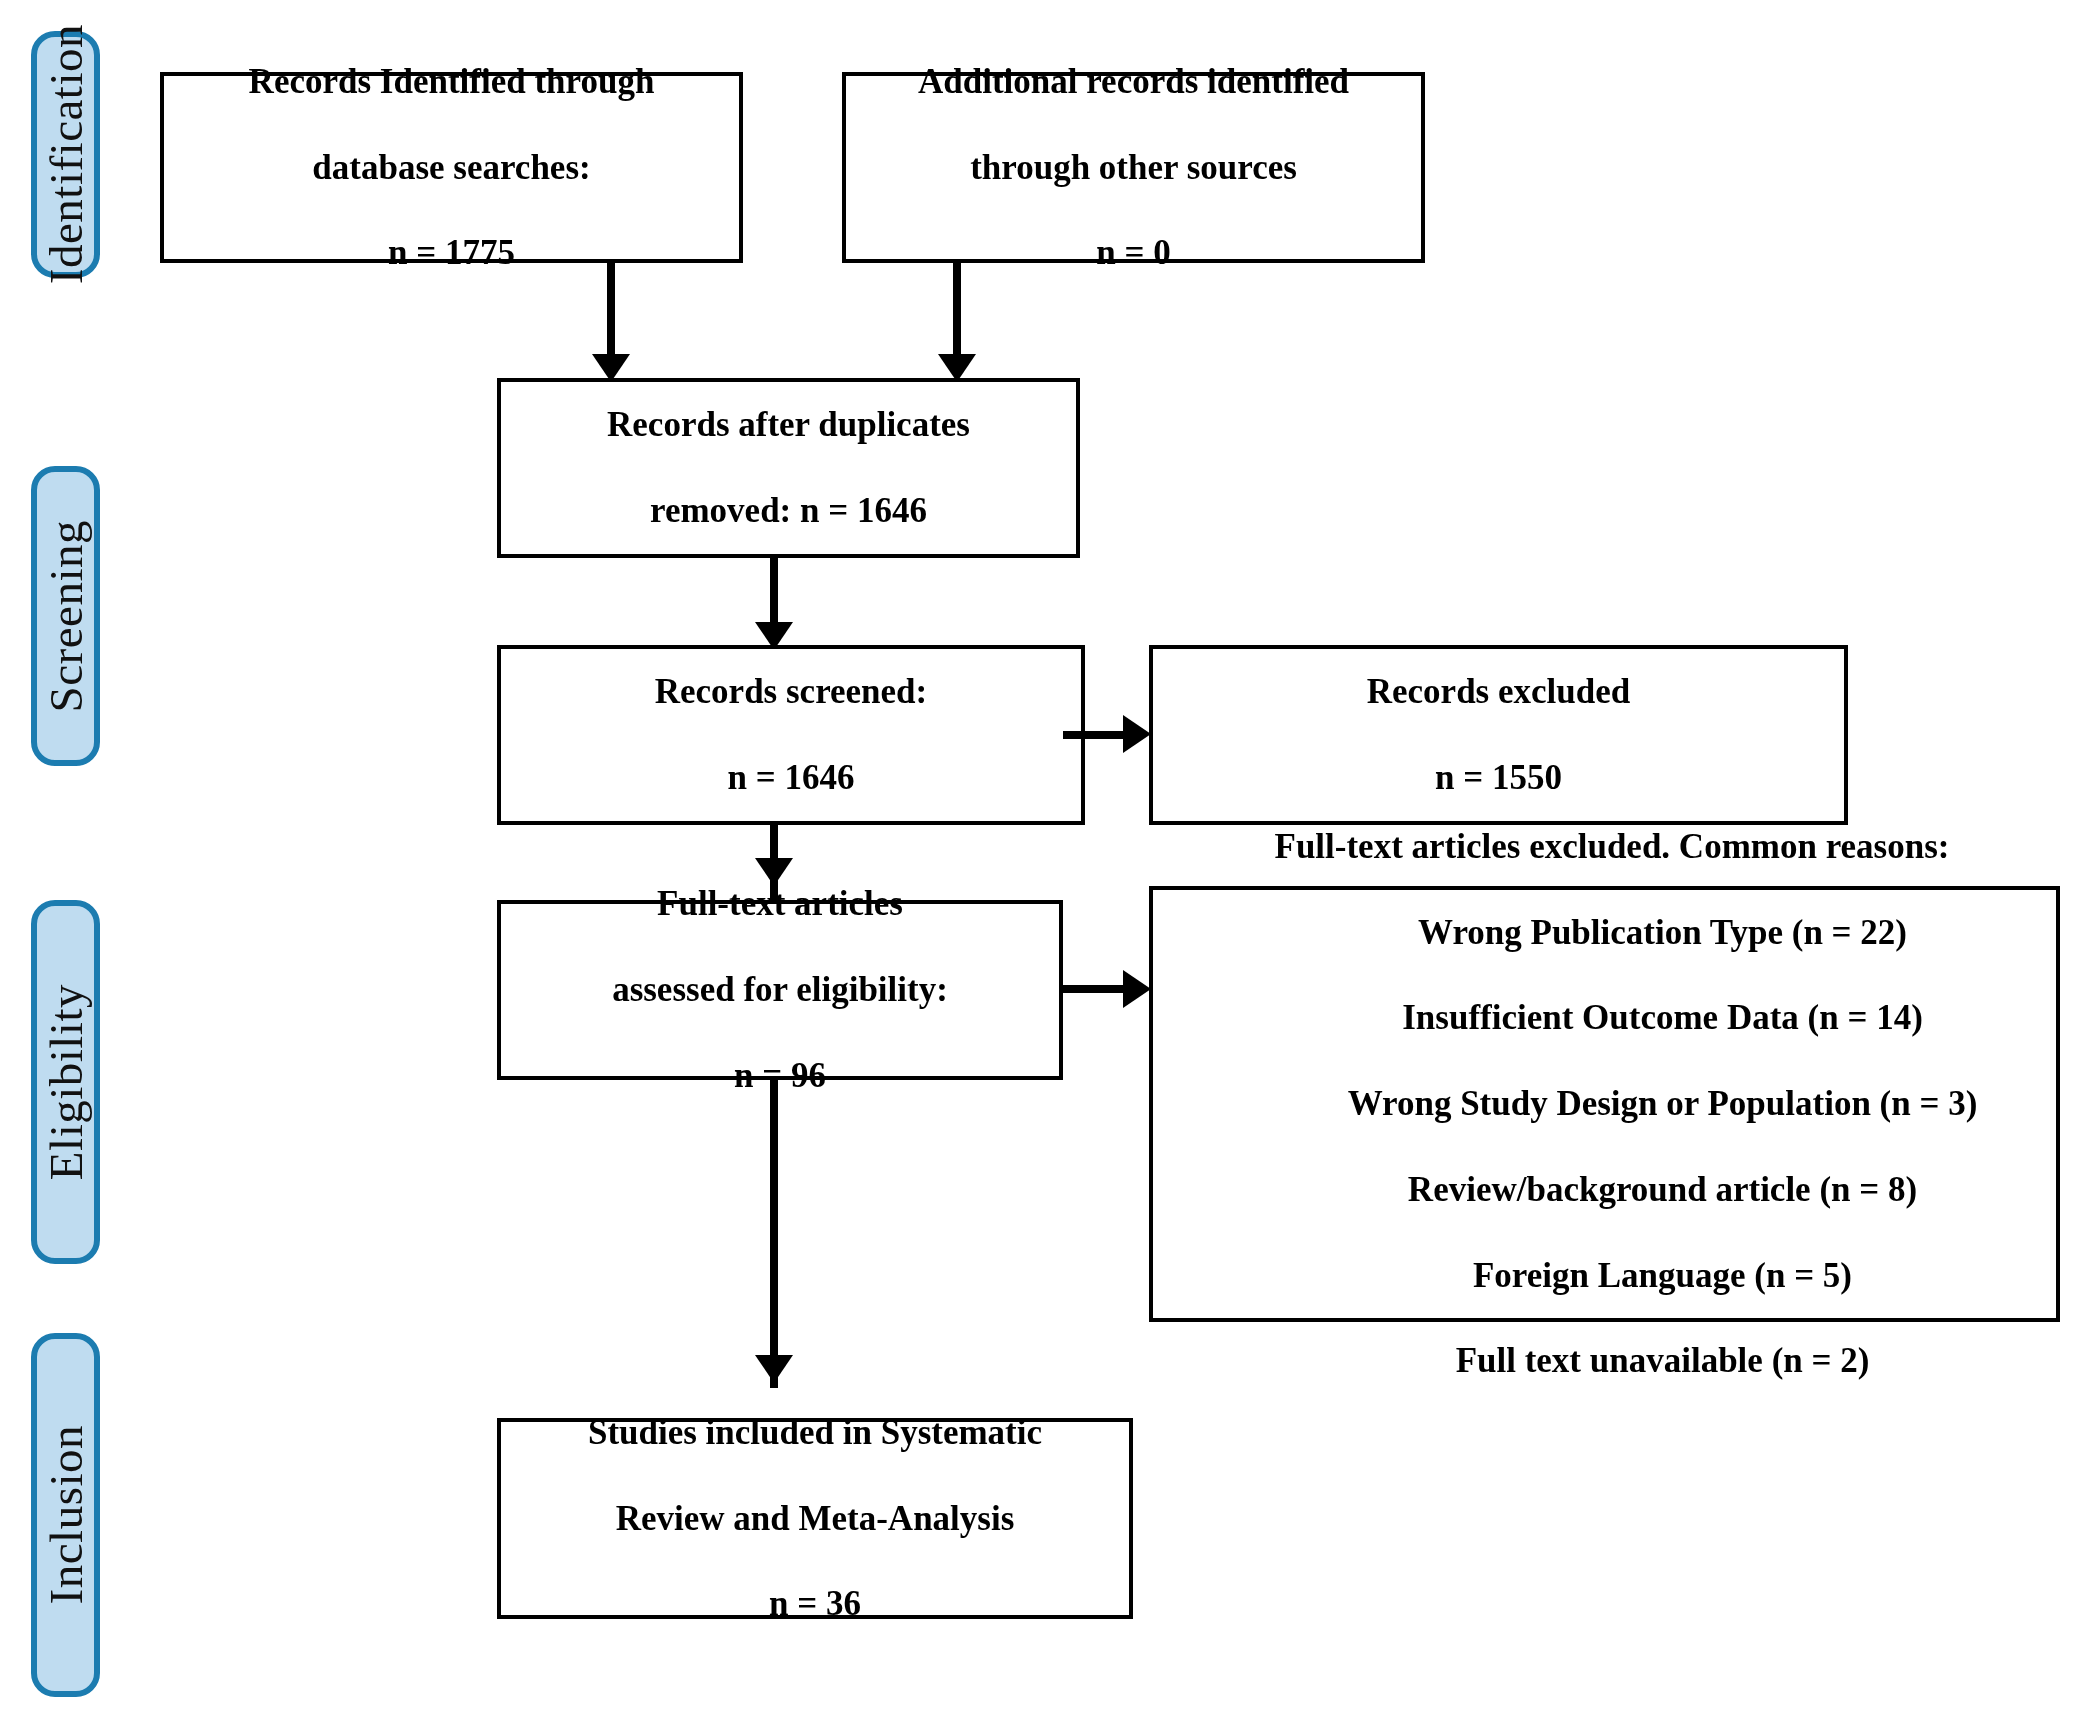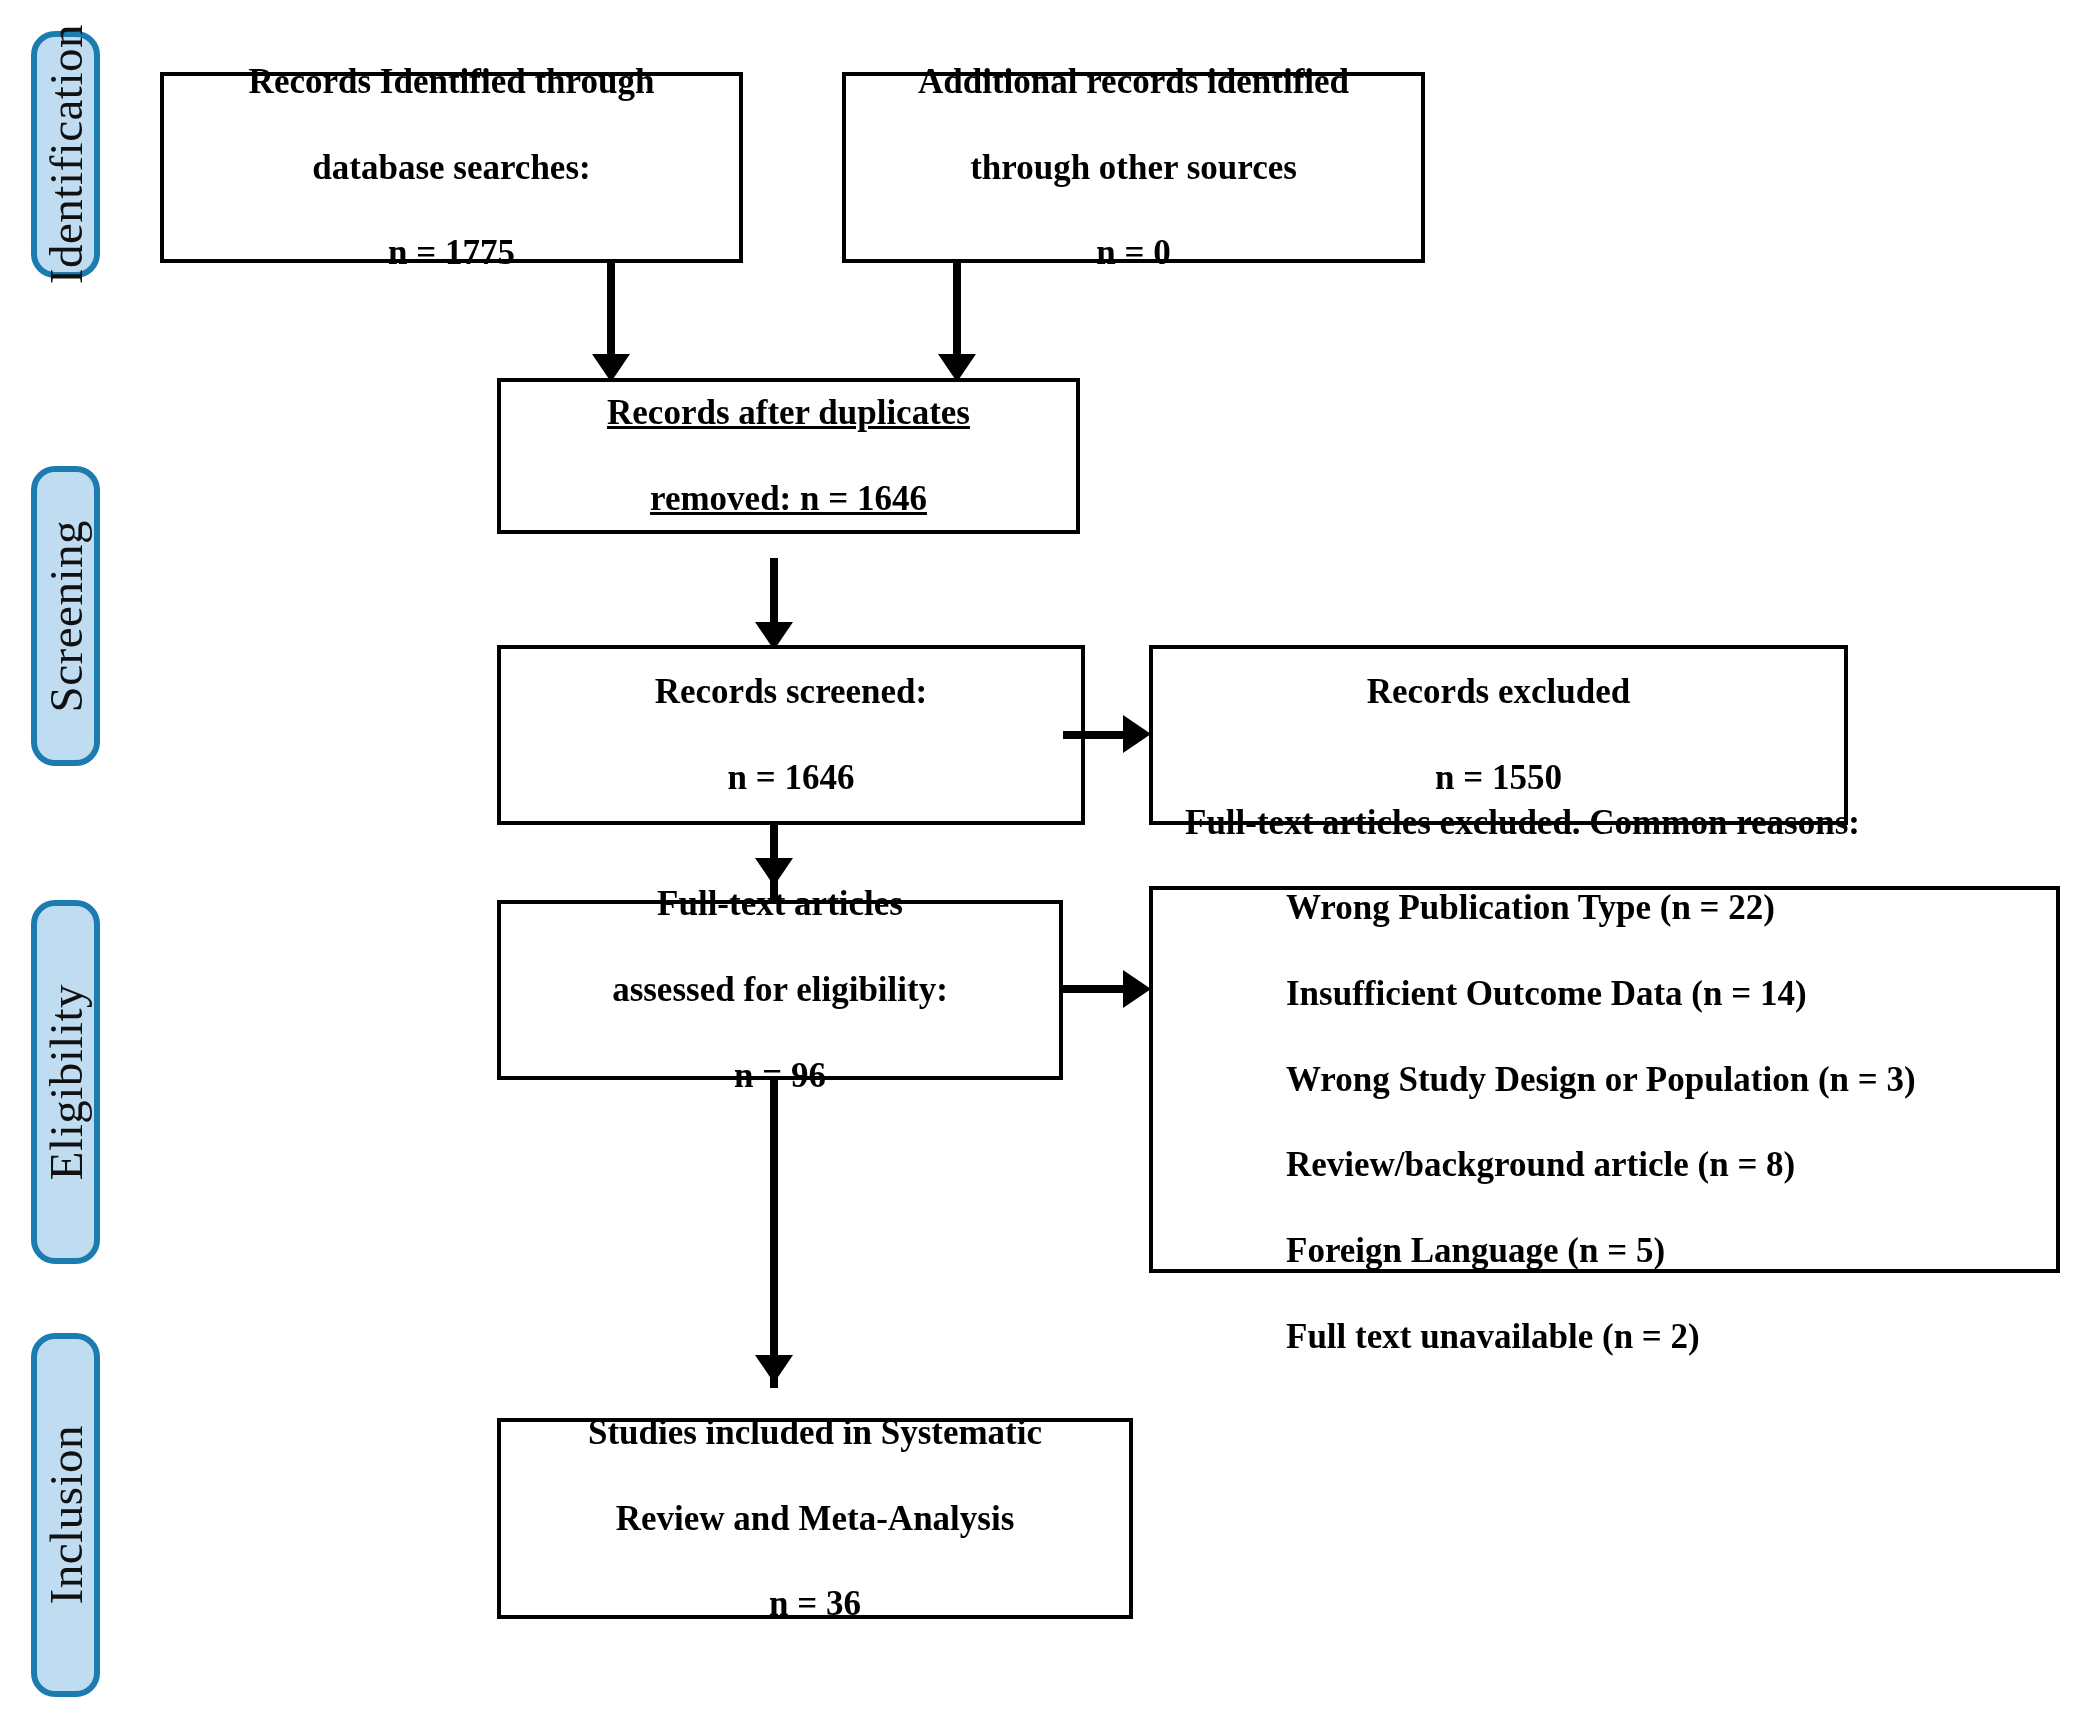--- a/index.html
+++ b/index.html
@@ -138,21 +138,21 @@
     <span class="line">through other sources</span>
     <span class="line">n = 0</span>
   </div>
 
   <div class="vline" style="left:607px; top:263px; height:103px;"></div>
   <div class="arrow-down" style="left:592px; top:354px;"></div>
 
   <div class="vline" style="left:953px; top:263px; height:103px;"></div>
   <div class="arrow-down" style="left:938px; top:354px;"></div>
 
-  <div class="box" style="left:497px; top:378px; width:583px; height:156px;text-decoration:underline;">
+  <div class="box" style="left:497px; top:378px; width:583px; height:180px;">
     <span class="line">Records after duplicates</span>
     <span class="line">removed: n = 1646</span>
   </div>
 
   <div class="vline" style="left:770px; top:558px; height:75px;"></div>
   <div class="arrow-down" style="left:755px; top:622px;"></div>
 
   <div class="box" style="left:497px; top:645px; width:588px; height:180px;">
     <span class="line">Records screened:</span>
     <span class="line">n = 1646</span>
@@ -171,21 +171,21 @@
 
   <div class="box" style="left:497px; top:900px; width:566px; height:180px;">
     <span class="line">Full-text articles</span>
     <span class="line">assessed for eligibility:</span>
     <span class="line">n = 96</span>
   </div>
 
   <div class="hline" style="left:1063px; top:985px; width:65px;"></div>
   <div class="arrow-right" style="left:1123px; top:970px;"></div>
 
-  <div class="box reasons" style="left:1149px; top:886px; width:911px; height:387px;">
+  <div class="box reasons" style="left:1149px; top:886px; width:911px; height:436px;align-items:center;">
     <span class="heading">Full-text articles excluded. Common reasons:</span>
     <span class="reason">Wrong Publication Type (n = 22)</span>
     <span class="reason">Insufficient Outcome Data (n = 14)</span>
     <span class="reason">Wrong Study Design or Population (n = 3)</span>
     <span class="reason">Review/background article (n = 8)</span>
     <span class="reason">Foreign Language (n = 5)</span>
     <span class="reason">Full text unavailable (n = 2)</span>
   </div>
 
   <div class="vline" style="left:770px; top:1080px; height:308px;"></div>

